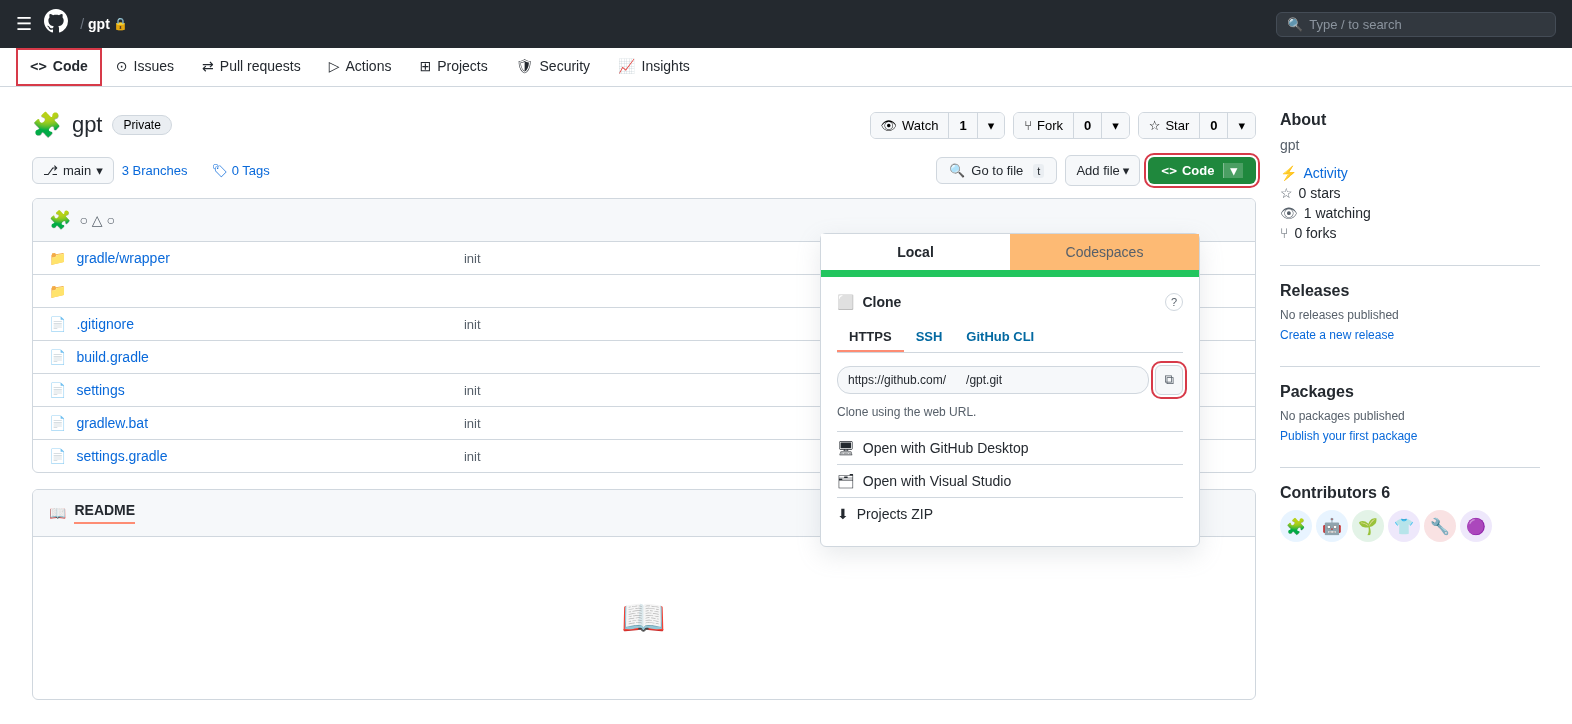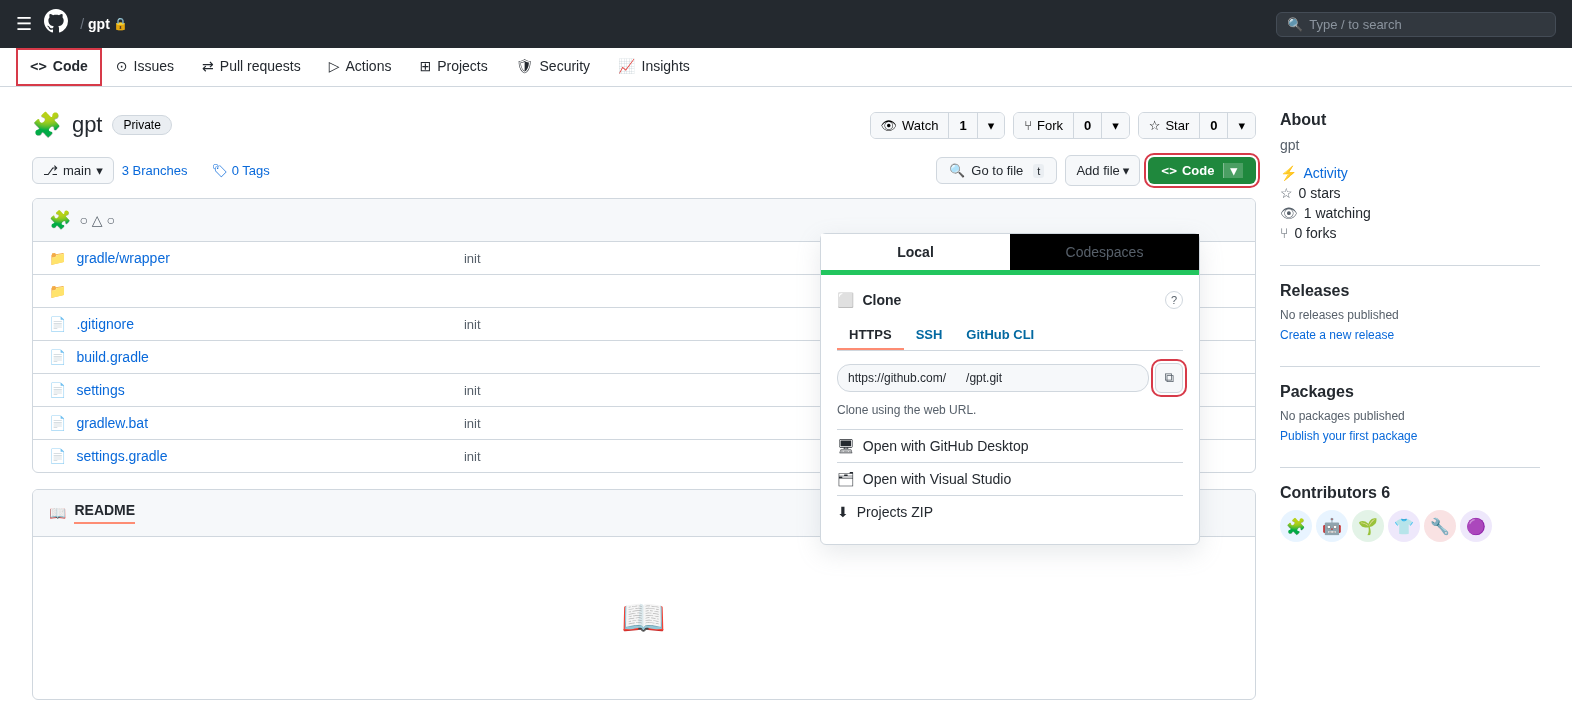--- a/index.html
+++ b/index.html
@@ -110,27 +110,27 @@
     .readme-underline { height: 2px; background: #fd8c73; width: 100%; margin-top: 4px; }
     .readme-content { display: flex; justify-content: center; align-items: center; padding: 60px; color: #57606a; font-size: 24px; }
 
     
     .dropdown-overlay {
       position: absolute; top: 195px; left: 815px;
       background: #fff; border: 1px solid #d0d7de; border-radius: 6px;
       box-shadow: 0 8px 24px rgba(140,149,159,0.2);
       width: 380px; z-index: 100;
     }
-    .dropdown-tabs { display: flex; border-bottom: 5px solid #22c55e; }
+    .dropdown-tabs { display: flex; border-bottom: 7px solid #22c55e; }
     .dropdown-tab {
       flex: 1; text-align: center; padding: 10px;
       cursor: pointer; font-size: 14px; color: #57606a;
     }
     .dropdown-tab.active { font-weight: 600; color: #24292f; background: #fff; }
-    .dropdown-tab:not(.active) { background: #000000; }
+    .dropdown-tab:not(.active) { background: #fdba74; }
     .dropdown-body { padding: 16px; }
     .clone-header { display: flex; align-items: center; justify-content: space-between; margin-bottom: 12px; }
     .clone-title { display: flex; align-items: center; gap: 8px; font-weight: 600; font-size: 14px; }
     .clone-help { color: #57606a; cursor: pointer; }
     .clone-tabs { display: flex; gap: 0; margin-bottom: 12px; border-bottom: 1px solid #d0d7de; }
     .clone-tab { padding: 6px 12px; cursor: pointer; font-size: 13px; color: #0369a1; font-weight: bold; }
     .clone-tab.active { color: #24292f; font-weight: 600; border-bottom: 2px solid #fd8c73; }
     .clone-url-row { display: flex; align-items: center; gap: 6px; margin-bottom: 10px; }
     .clone-url-input {
       flex: 1; border: 1px solid #d0d7de; border-radius: 13px;

